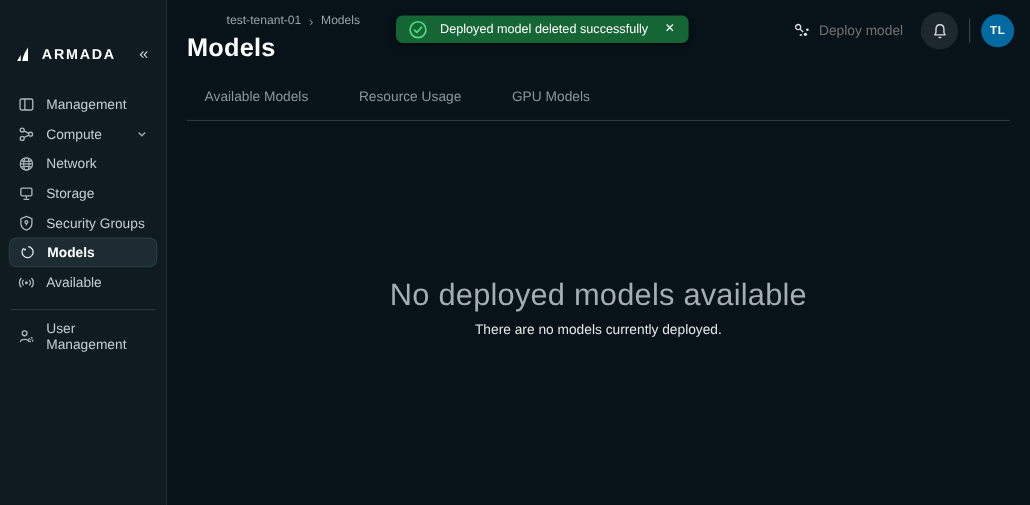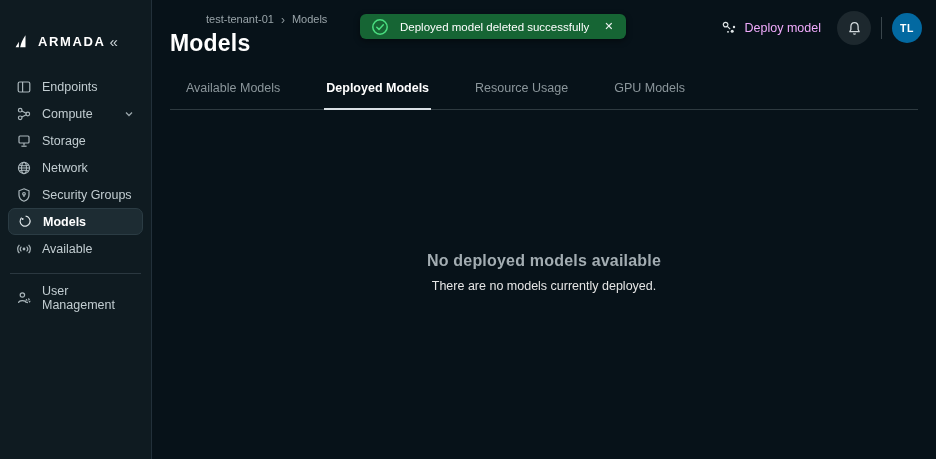--- a/index.html
+++ b/index.html
@@ -13,22 +13,23 @@
 
   
   .sidebar {
     width:152px; min-width:152px; height:100%;
     background:#0f1b21;
     border-right:1px solid #22303a;
     display:flex; flex-direction:column;
     padding:0 8px;
   }
   .logo-row {
-    display:flex; align-items:center; justify-content:flex-start;
-    padding:32px 4px 16px 6px;
+    display:flex; align-items:center; justify-content:space-between;
+    padding:16px 4px 16px 6px;
+    margin-top:24px;
   }
   .logo { display:flex; align-items:center; gap:7px; }
   .brand-name { font-size:13px; font-weight:bold; letter-spacing:1.6px; color:#ffffff; }
   .collapse-btn { color:#cdd6da; font-size:15px; cursor:pointer; line-height:1; padding:2px 4px; }
 
   .nav { display:flex; flex-direction:column; margin-top:6px; }
   .nav-item {
     display:flex; align-items:center; gap:10px;
     height:27px; padding:0 8px; border-radius:7px;
     color:#c2cdd1; font-size:12.5px; cursor:pointer;
@@ -66,21 +67,21 @@
   .toast .close { color:#eef2f2; font-size:11px; cursor:pointer; margin-left:4px; line-height:1; }
   .check-icon { display:flex; width:18px; height:18px; }
 
   
   .header-actions {
     position:absolute; right:14px; top:10px;
     display:flex; align-items:center; gap:10px; height:36px;
   }
   .deploy-btn {
     display:flex; align-items:center; gap:8px;
-    color:#f0abfc; font-size:12.5px; cursor:pointer; padding:4px 6px;
+    color:#737373; font-size:12.5px; cursor:pointer; padding:4px 6px;
   }
   .deploy-btn .icon { display:flex; width:16px; height:16px; color:#dfe5e7; }
   .bell-btn {
     width:34px; height:34px; border-radius:50%;
     background:#1d282e; display:flex; align-items:center; justify-content:center;
     cursor:pointer;
   }
   .bell-btn .icon { display:flex; width:17px; height:17px; color:#d3dadd; }
   .vsep { width:1px; height:22px; background:#3a464c; }
   .avatar {
@@ -98,21 +99,21 @@
   }
   .tab {
     font-size:12.5px; color:#8b969b; cursor:pointer;
     padding:8px 2px 13px 2px; white-space:nowrap;
     border-bottom:2px solid transparent; margin-bottom:-1px;
   }
   .tab.active { color:#ffffff; font-weight:bold; border-bottom-color:#d9dfe4; }
 
   
   .empty-state { text-align:center; margin-top:142px; }
-  .empty-title { font-size:16px; font-weight:bold; color:#a3adb2; letter-spacing:0.2px; }
+  .empty-title { font-size:28px; font-weight:normal; color:#a3adb2; letter-spacing:0.2px; }
   .empty-subtitle { font-size:12.5px; color:#e5e5e5; margin-top:9px; }
 
   svg { width:100%; height:100%; display:block; }
 </style>
 </head>
 <body>
 
 <div class="app">
 
   <aside class="sidebar">
@@ -130,61 +131,61 @@
     </div>
 
     <nav class="nav">
       <div class="nav-item">
         <span class="icon">
           <svg viewBox="0 0 16 16" fill="none" stroke="currentColor" stroke-width="1.2">
               <rect x="2.2" y="3" width="11.6" height="10" rx="1.5"></rect>
               <line x1="6.6" y1="3" x2="6.6" y2="13"></line>
             </svg>
         </span>
-        <span>Endpoints</span>
+        <span>Management</span>
       </div>
 
       <div class="nav-item">
         <span class="icon">
           <svg viewBox="0 0 16 16" fill="none" stroke="currentColor" stroke-width="1.2">
               <circle cx="4.2" cy="4.2" r="1.8"></circle>
               <circle cx="4.2" cy="11.8" r="1.8"></circle>
               <circle cx="11.8" cy="8" r="1.8"></circle>
               <path d="M5.8 5 L10.2 7.2 M5.8 11 L10.2 8.8"></path>
             </svg>
         </span>
         <span>Compute</span>
         <span class="chev-down">
           <svg viewBox="0 0 12 12" fill="none" stroke="currentColor" stroke-width="1.3">
               <path d="M3 4.5 L6 7.5 L9 4.5"></path>
             </svg>
         </span>
-      </div>
-
-      <div class="nav-item">
-        <span class="icon">
-          <svg viewBox="0 0 16 16" fill="none" stroke="currentColor" stroke-width="1.2">
-              <rect x="3" y="3" width="10" height="7" rx="1"></rect>
-              <line x1="8" y1="10" x2="8" y2="12.4"></line>
-              <line x1="5.4" y1="13.2" x2="10.6" y2="13.2"></line>
-            </svg>
-        </span>
-        <span>Storage</span>
       </div>
 
       <div class="nav-item">
         <span class="icon">
           <svg viewBox="0 0 16 16" fill="none" stroke="currentColor" stroke-width="1.1">
               <circle cx="8" cy="8" r="5.6"></circle>
               <ellipse cx="8" cy="8" rx="2.5" ry="5.6"></ellipse>
               <line x1="2.4" y1="8" x2="13.6" y2="8"></line>
               <path d="M3.2 5 C5 6 11 6 12.8 5 M3.2 11 C5 10 11 10 12.8 11"></path>
             </svg>
         </span>
         <span>Network</span>
+      </div>
+
+      <div class="nav-item">
+        <span class="icon">
+          <svg viewBox="0 0 16 16" fill="none" stroke="currentColor" stroke-width="1.2">
+              <rect x="3" y="3" width="10" height="7" rx="1"></rect>
+              <line x1="8" y1="10" x2="8" y2="12.4"></line>
+              <line x1="5.4" y1="13.2" x2="10.6" y2="13.2"></line>
+            </svg>
+        </span>
+        <span>Storage</span>
       </div>
 
       <div class="nav-item">
         <span class="icon">
           <svg viewBox="0 0 16 16" fill="none" stroke="currentColor" stroke-width="1.2">
               <path d="M8 1.8 L13 3.8 V8 C13 11.2 10.9 13.2 8 14.2 C5.1 13.2 3 11.2 3 8 V3.8 Z"></path>
               <circle cx="8" cy="6.8" r="1.3"></circle>
               <line x1="8" y1="8.1" x2="8" y2="10"></line>
             </svg>
         </span>
@@ -268,21 +269,20 @@
               <path d="M7 12.8 C7.3 13.5 8.7 13.5 9 12.8"></path>
             </svg>
         </span>
       </div>
       <div class="vsep"></div>
       <div class="avatar">TL</div>
     </div>
 
     <div class="tabs">
       <div class="tab">Available Models</div>
-      <div class="tab active">Deployed Models</div>
       <div class="tab">Resource Usage</div>
       <div class="tab">GPU Models</div>
     </div>
 
     <div class="empty-state">
       <div class="empty-title">No deployed models available</div>
       <div class="empty-subtitle">There are no models currently deployed.</div>
     </div>
 
   </main>

